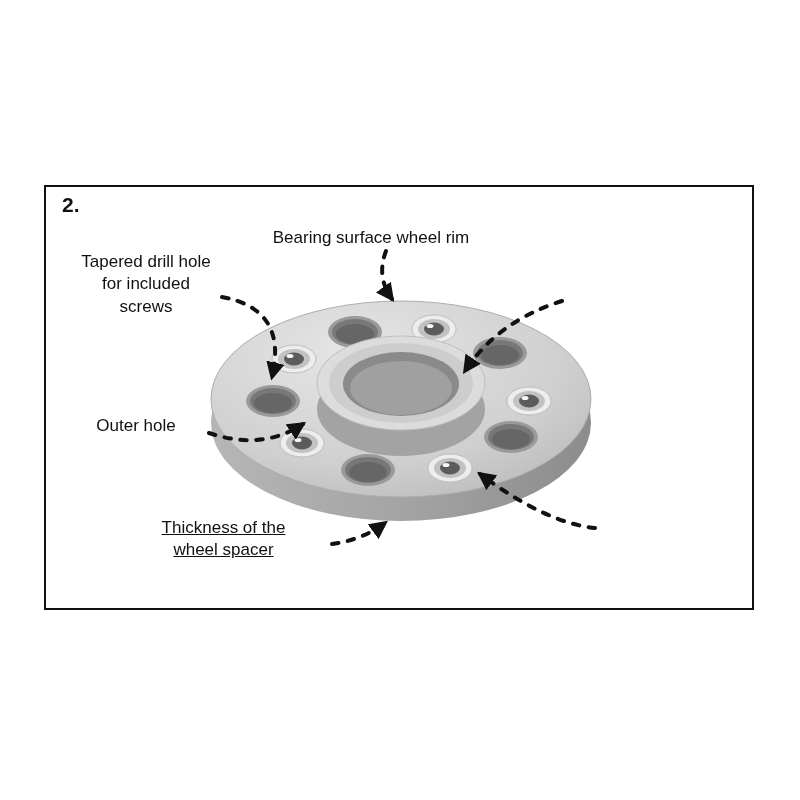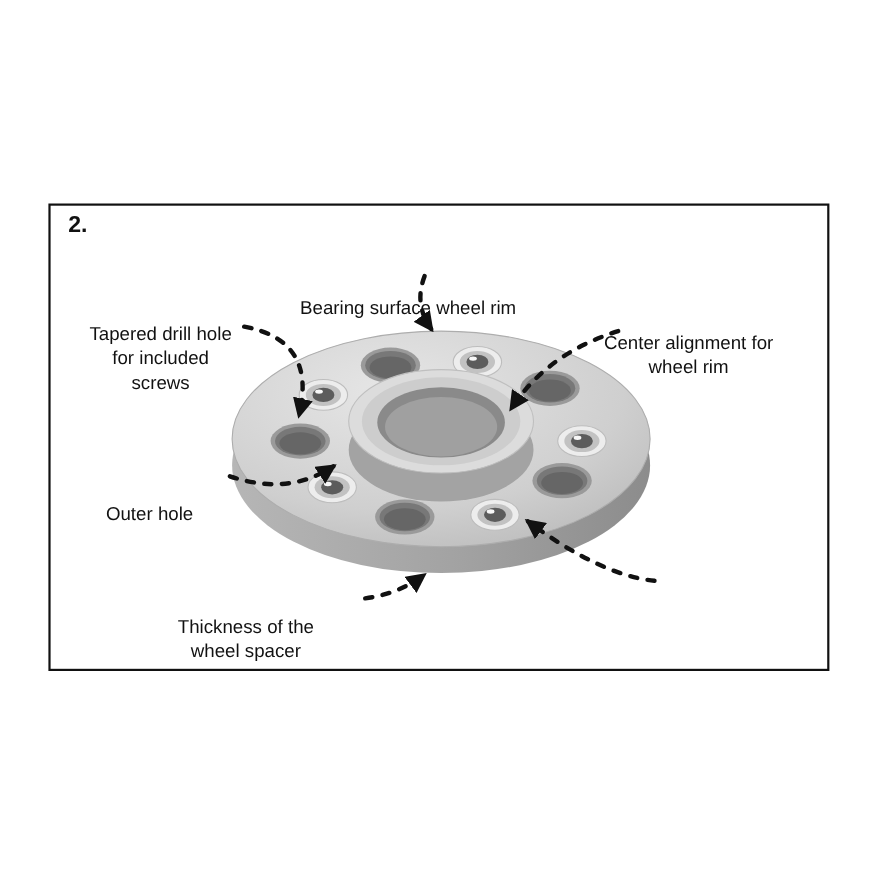--- a/index.html
+++ b/index.html
@@ -3,26 +3,26 @@
 <meta charset="utf-8">
 <style>
   html,body{margin:0;padding:0;background:#ffffff;}
   .canvas{position:relative;width:800px;height:800px;background:#ffffff;overflow:hidden;
           font-family:"Liberation Sans", sans-serif;color:#111;}
   .frame{position:absolute;left:44px;top:185px;width:706px;height:421px;
          border:2px solid #111;background:#fff;}
   .art{position:absolute;left:0;top:0;width:706px;height:421px;}
   .fig-num{position:absolute;left:16px;top:6px;font-size:21px;font-weight:bold;}
   .lbl{position:absolute;font-size:17px;line-height:1.32;text-align:center;
-       white-space:pre-line;margin-top:42px;}
+       white-space:pre-line;}
   .lbl-bearing{left:160px;top:40px;width:330px;}
   .lbl-tapered{left:10px;top:64px;width:180px;}
   .lbl-center{left:455px;top:72px;width:250px;}
   .lbl-bezel{left:10px;top:228px;width:160px;}
-  .lbl-thick{left:60px;top:330px;width:235px;}
+  .lbl-thick{left:60px;top:330px;width:235px;text-decoration:underline;}
   .lbl-thread{left:415px;top:330px;width:285px;}
 </style>
 </head>
 <body>
 
 <div class="canvas">
   <div class="frame">
 
     <svg class="art" viewBox="0 0 706 421">
       <defs>
@@ -126,20 +126,18 @@
         <path d="M549,341 Q500,336 434,287" marker-end="url(#ah)"></path>
       </g>
     </svg>
 
     <div class="fig-num">2.</div>
 
     <div class="lbl lbl-bearing">Bearing surface wheel rim</div>
     <div class="lbl lbl-tapered">Tapered drill hole
 for included
 screws</div>
-    <div class="lbl lbl-center">Center alignment for
-wheel rim</div>
     <div class="lbl lbl-bezel">Outer hole</div>
     <div class="lbl lbl-thick">Thickness of the
 wheel spacer</div>
 
   </div>
 </div>
 
 </body></html>

